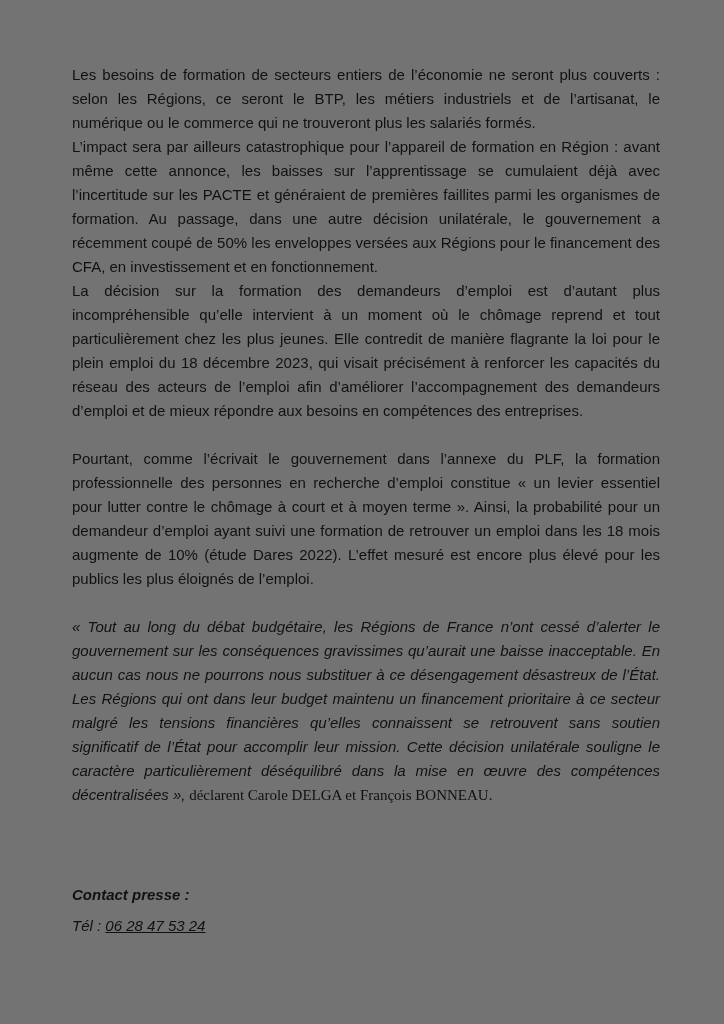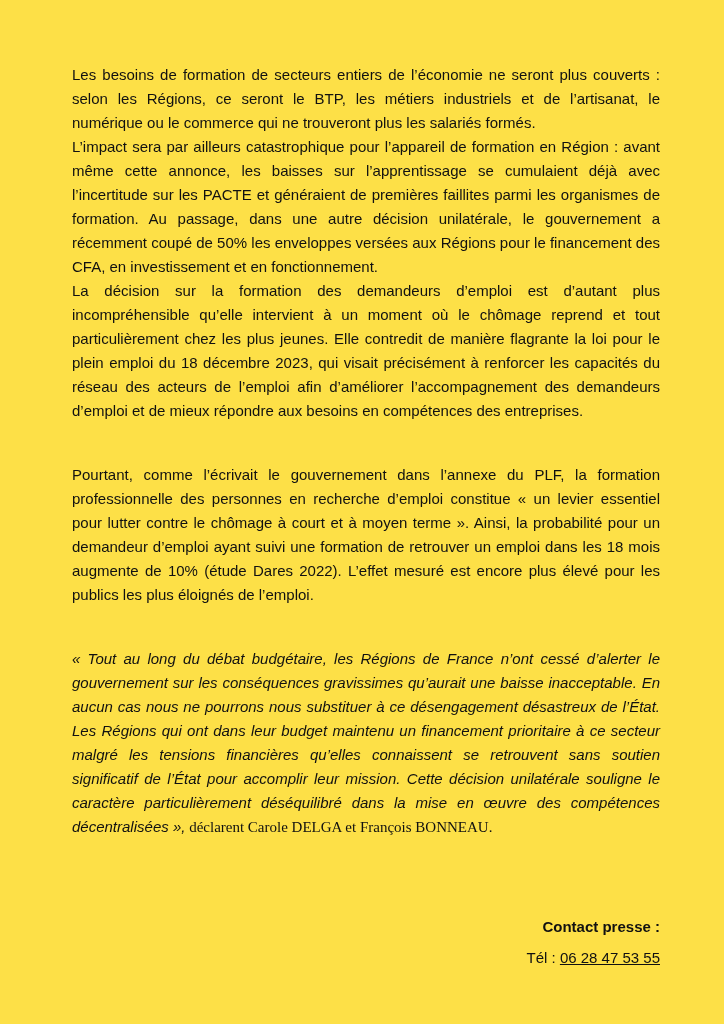--- a/index.html
+++ b/index.html
@@ -4,52 +4,53 @@
 <style>
   html, body {
     margin: 0;
     padding: 0;
     background: #ffffff;
   }
   .page {
     position: relative;
     width: 724px;
     height: 1024px;
-    background: #fde047;
+    background: #737373;
     overflow: hidden;
     font-family: "Liberation Sans", sans-serif;
     color: #111111;
   }
   .content {
     box-sizing: border-box;
     padding: 63px 64px 0 72px;
     font-size: 15px;
     line-height: 24px;
   }
   .content p {
     margin: 0;
     text-align: justify;
   }
   p.gap-before {
-    margin-top: 40px;
+    margin-top: 24px;
   }
   .quote-italic {
     font-style: italic;
   }
   .quote-attribution {
     font-style: normal;
     font-family: Liberation Serif, serif;
   }
   .contact {
     margin-top: 76px;
   }
   .contact p {
-    text-align: right;
+    text-align: left;
     margin: 0 0 7px 0;
     line-height: 24px;
+    font-style: italic;
   }
   .contact-heading {
     font-weight: bold;
   }
   a.doc-link {
     color: #111111;
     text-decoration: underline;
     cursor: pointer;
   }
 </style>
@@ -66,18 +67,18 @@
     <p>La décision sur la formation des demandeurs d’emploi est d’autant plus incompréhensible qu’elle intervient à un moment où le chômage reprend et tout particulièrement chez les plus jeunes. Elle contredit de manière flagrante la loi pour le plein emploi du 18 décembre 2023, qui visait précisément à renforcer les capacités du réseau des acteurs de l’emploi afin d’améliorer l’accompagnement des demandeurs d’emploi et de mieux répondre aux besoins en compétences des entreprises.</p>
 
     <p class="gap-before">Pourtant, comme l’écrivait le gouvernement dans l’annexe du PLF, la formation professionnelle des personnes en recherche d’emploi constitue « un levier essentiel pour lutter contre le chômage à court et à moyen terme ». Ainsi, la probabilité pour un demandeur d’emploi ayant suivi une formation de retrouver un emploi dans les 18 mois augmente de 10% (étude Dares 2022). L’effet mesuré est encore plus élevé pour les publics les plus éloignés de l’emploi.</p>
 
     <p class="gap-before"><span class="quote-italic">« Tout au long du débat budgétaire, les Régions de France n’ont cessé d’alerter le gouvernement sur les conséquences gravissimes qu’aurait une baisse inacceptable. En aucun cas nous ne pourrons nous substituer à ce désengagement désastreux de l’État. Les Régions qui ont dans leur budget maintenu un financement prioritaire à ce secteur malgré les tensions financières qu’elles connaissent se retrouvent sans soutien significatif de l’État pour accomplir leur mission. Cette décision unilatérale souligne le caractère particulièrement déséquilibré dans la mise en œuvre des compétences décentralisées »,</span><span class="quote-attribution"> déclarent Carole DELGA et François BONNEAU.</span></p>
 
     <div class="contact">
       <p class="contact-heading">Contact presse :</p>
 
 
-      <p><span>Tél : </span><a class="doc-link">06 28 47 53 55</a></p>
+      <p><span>Tél : </span><a class="doc-link">06 28 47 53 24</a></p>
 
     </div>
 
   </div>
 </div>
 
 </body></html>

